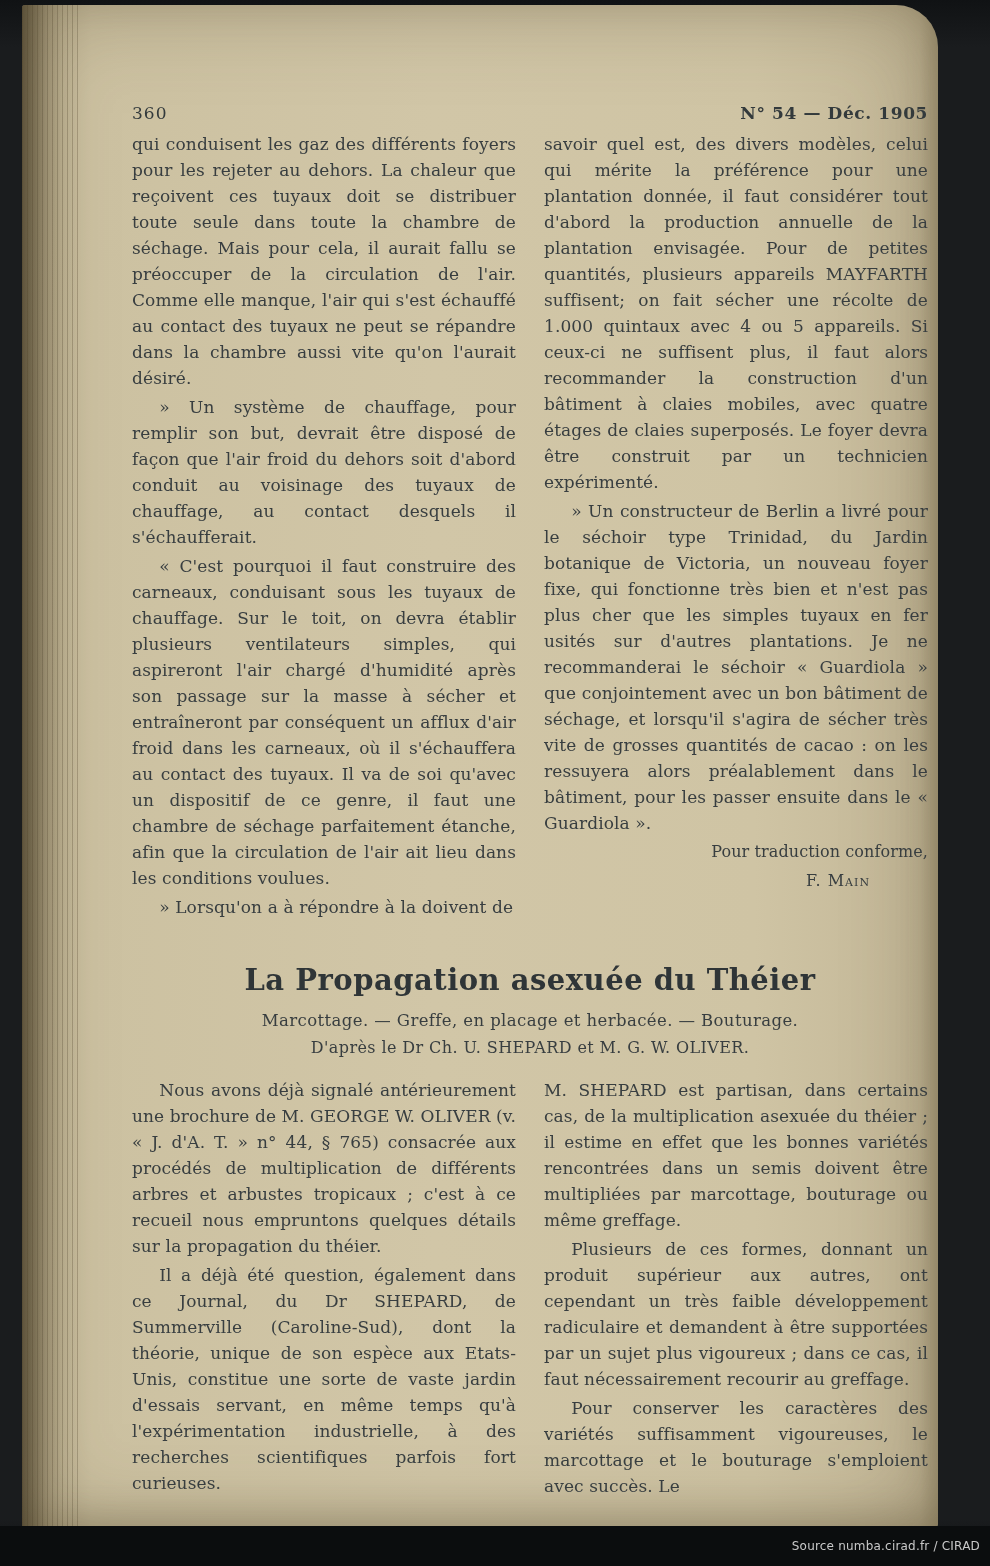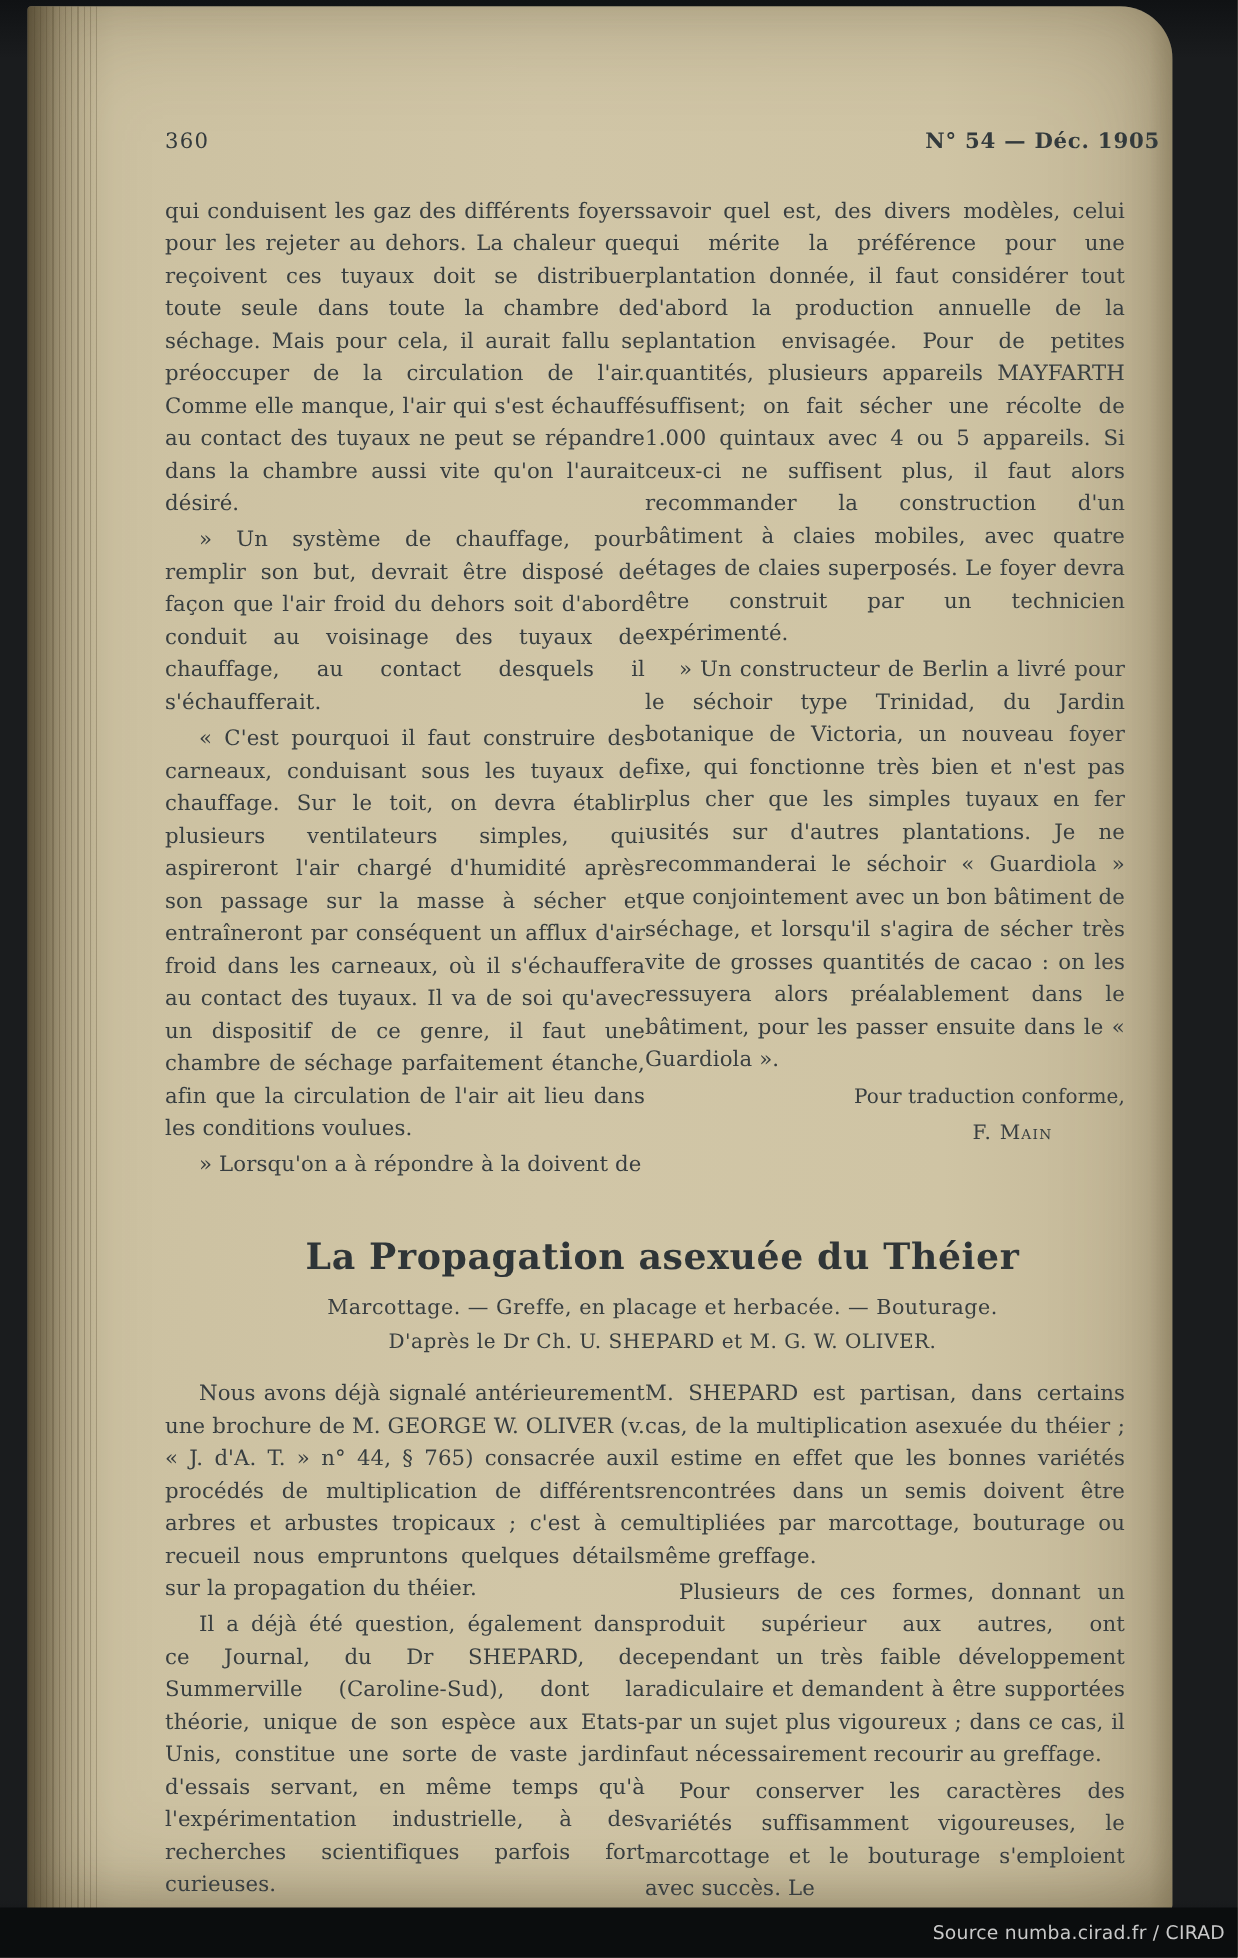--- a/index.html
+++ b/index.html
@@ -46,27 +46,28 @@
     left: 110px;
     top: 98px;
     width: 796px;
   }
   .masthead {
     display: flex;
     align-items: center;
     justify-content: space-between;
     font-size: 17px;
     color: #333a3c;
-    margin-bottom: 33px;
+    margin-bottom: 8px;
   }
   .masthead .pageno { font-weight: 400; letter-spacing: 1px; }
   .masthead .jtitle { font-weight: 700; letter-spacing: 1.6px; font-size: 17.5px; }
   .masthead .issue  { font-weight: 700; letter-spacing: 0.6px; }
   .cols {
     display: flex;
+    gap: 28px;
   }
   .col {
     width: 384px;
     font-size: 17px;
     line-height: 26px;
     text-align: justify;
     letter-spacing: 0.1px;
   }
   .col p { margin: 0 0 3px 0; }
   .indent { text-indent: 1.6em; }
@@ -113,21 +114,21 @@
     background: #0b0d0e;
     display: flex;
     align-items: center;
     justify-content: flex-end;
     padding-right: 10px;
     box-sizing: border-box;
     z-index: 5;
   }
   .footer-bar .source {
     font-family: "DejaVu Sans", sans-serif;
-    font-size: 15px;
+    font-size: 12px;
     color: #c9c9c9;
     letter-spacing: 0.2px;
   }
 </style>
 </head>
 <body>
 
 <div class="stage">
 
   <div class="scan-page">

